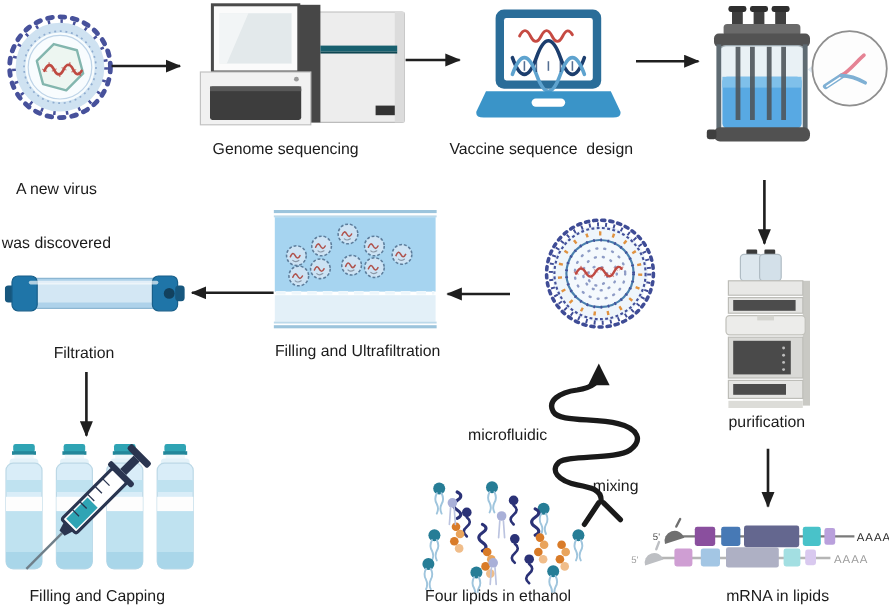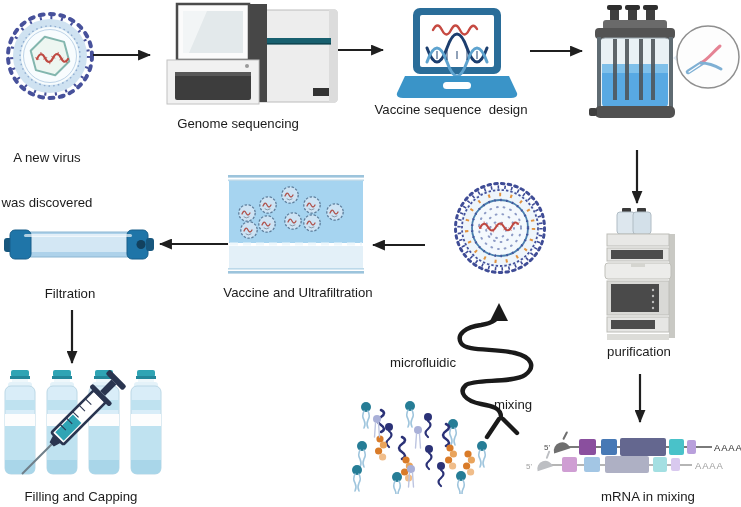--- a/index.html
+++ b/index.html
@@ -315,22 +315,23 @@
                C493 323 499 319 499 312" fill="none" stroke="#1a1a1a" stroke-width="4.4" stroke-linecap="round" stroke-linejoin="round"></path>
       <polygon points="490,321 508,321 499,303" fill="#1a1a1a"></polygon>
     </g>
   </svg>
 
   <div class="label" style="left:47px;top:120px">
     <div>A new virus</div>
     <div>was discovered</div>
   </div>
   <div class="label" style="left:238px;top:116px">Genome sequencing</div>
-  <div class="label" style="left:451px;top:102px">Vaccine sequence  design</div>
+  <div class="label" style="left:451px;top:116px">Vaccine sequence  design</div>
   <div class="label" style="left:639px;top:344px">purification</div>
-  <div class="label" style="left:648px;top:489px">mRNA in mixing</div>
-  <div class="label" style="left:298px;top:285px">Vaccine and Ultrafiltration</div>
+  <div class="label" style="left:648px;top:489px">mRNA in lipids</div>
+  <div class="label" style="left:298px;top:285px">Filling and Ultrafiltration</div>
   <div class="label" style="left:70px;top:286px">Filtration</div>
   <div class="label" style="left:81px;top:489px">Filling and Capping</div>
+  <div class="label" style="left:415px;top:489px">Four lipids in ethanol</div>
   <div class="label" style="left:423px;top:355px">microfluidic</div>
   <div class="label" style="left:513px;top:397px">mixing</div>
 
 </div>
 
 </body></html>

